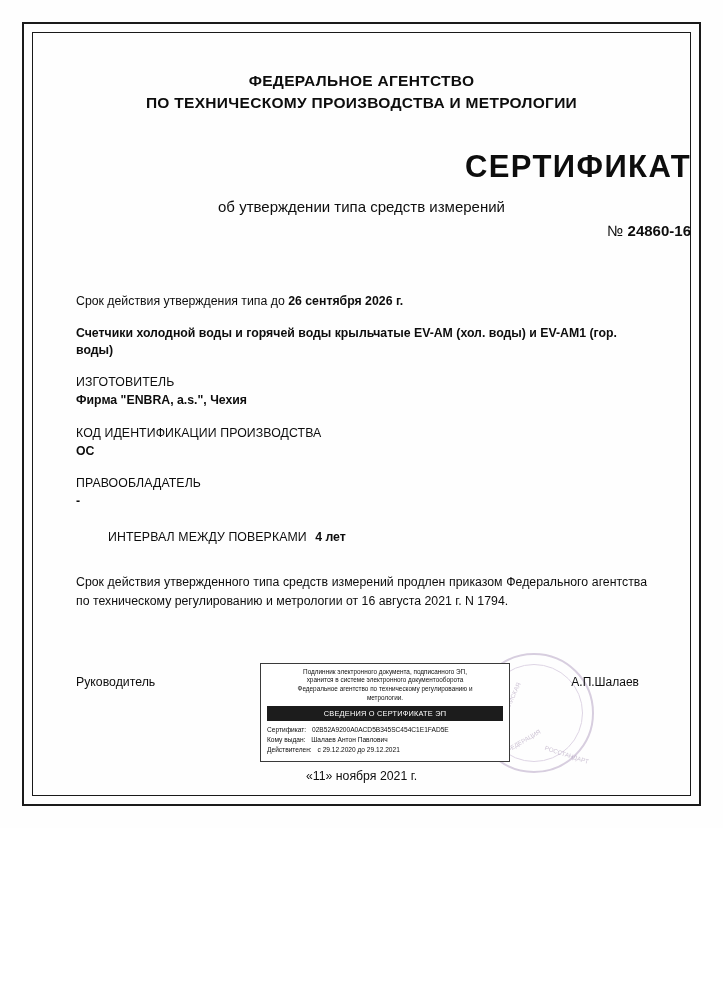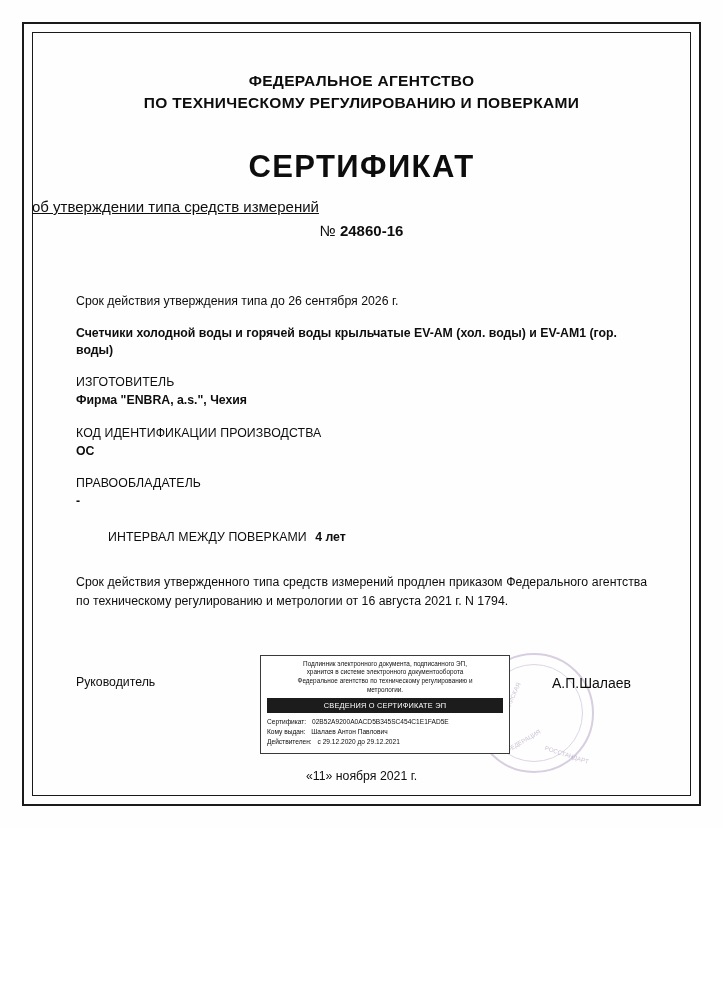--- a/index.html
+++ b/index.html
@@ -56,48 +56,47 @@
     text-align: center;
     font-weight: bold;
     font-size: 15.5px;
     letter-spacing: 0.3px;
     line-height: 1.45;
     margin-top: 38px;
   }
   .agency div { white-space: nowrap; }
 
   .cert-title {
-    text-align: center;
+    text-align: right;
     font-weight: bold;
     font-size: 31px;
     letter-spacing: 1.4px;
     margin-top: 34px;
   }
   .cert-sub {
-    text-align: left;
+    text-align: center;
     font-size: 15px;
     margin-top: 13px;
-    text-decoration: underline;
   }
   .cert-num {
-    text-align: center;
+    text-align: right;
     font-size: 15px;
     margin-top: 7px;
   }
   .cert-num b { font-weight: bold; }
 
   .body-block {
     margin: 0 44px 0 44px;
   }
 
   .valid-line {
     font-size: 12.3px;
     margin-top: 55px;
   }
-  .valid-line b { font-weight: normal; }
+  .valid-line b { font-weight: bold; }
 
   .field { margin-top: 17px; }
   .field .label {
     font-size: 12.3px;
     text-transform: uppercase;
     letter-spacing: 0.1px;
   }
   .field .value {
     font-size: 12.3px;
     font-weight: bold;
@@ -121,30 +120,30 @@
     height: 120px;
   }
   .sign-left {
     position: absolute;
     left: 0;
     top: 28px;
     font-size: 12.3px;
   }
   .sign-right {
     position: absolute;
-    right: 16px;
+    right: 8px;
     top: 28px;
-    font-size: 14px;
+    font-size: 12px;
   }
 
   
   .es-stamp {
     position: absolute;
     left: 184px;
-    top: 8px;
+    top: 16px;
     width: 250px;
     border: 1px solid #3a3a3a;
     background: #ffffff;
     padding: 4px 6px 6px 6px;
     box-sizing: border-box;
   }
   .es-note {
     font-size: 6.4px;
     text-align: center;
     line-height: 1.35;
@@ -215,21 +214,21 @@
 <body>
 
 <div class="page">
   <div class="frame-outer"></div>
   <div class="frame-inner"></div>
 
   <div class="content">
 
     <div class="agency">
       <div>ФЕДЕРАЛЬНОЕ АГЕНТСТВО</div>
-      <div>ПО ТЕХНИЧЕСКОМУ РЕГУЛИРОВАНИЮ И ПОВЕРКАМИ</div>
+      <div>ПО ТЕХНИЧЕСКОМУ ПРОИЗВОДСТВА И МЕТРОЛОГИИ</div>
     </div>
 
     <div class="cert-title">СЕРТИФИКАТ</div>
     <div class="cert-sub">об утверждении типа средств измерений</div>
     <div class="cert-num">
       <span>№</span>
       <b>24860-16</b>
     </div>
 
     <div class="body-block">

